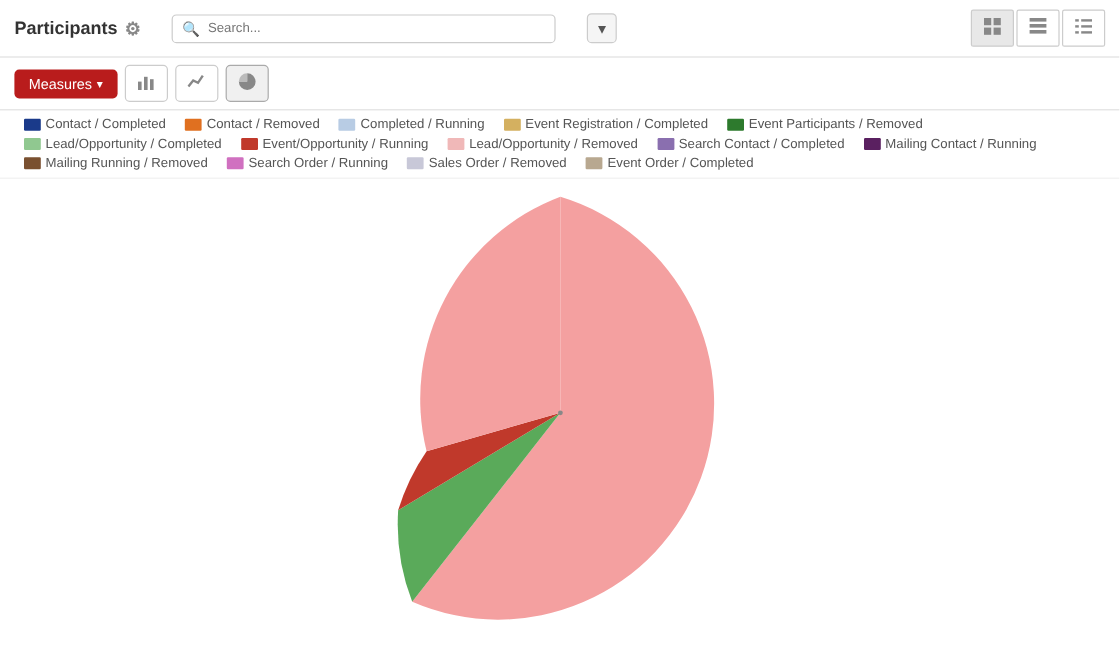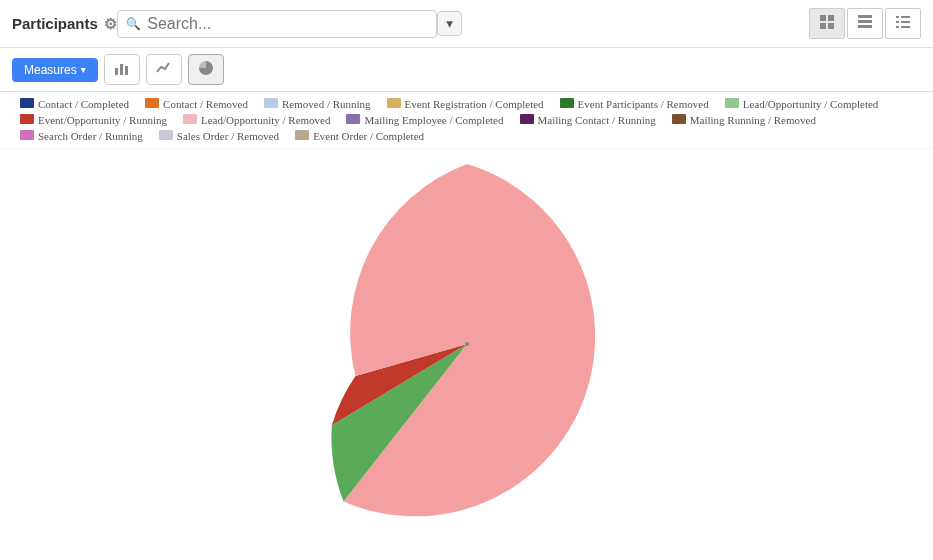--- a/index.html
+++ b/index.html
@@ -3,21 +3,21 @@
   <meta charset="utf-8">
   <style>
     * { box-sizing: border-box; margin: 0; padding: 0; }
     body { font-family: Arial, sans-serif; font-size: 12px; background: #fff; color: #333; }
 
     .top-bar {
       display: flex;
       align-items: center;
       padding: 8px 12px;
       border-bottom: 1px solid #e0e0e0;
-      gap: 0;
+      gap: 26px;
     }
     .page-title {
       font-size: 15px;
       font-weight: 600;
       color: #333;
       display: flex;
       align-items: center;
       gap: 6px;
     }
     .gear-icon { color: #888; cursor: pointer; }
@@ -27,21 +27,21 @@
       border: 1px solid #ccc;
       border-radius: 4px;
       padding: 4px 8px;
       flex: 1;
       max-width: 320px;
       gap: 6px;
     }
     .search-bar input {
       border: none;
       outline: none;
-      font-size: 16px;
+      font-size: 11px;
       width: 100%;
       color: #999;
     }
     .search-dropdown-btn {
       border: 1px solid #ccc;
       background: #f5f5f5;
       border-radius: 4px;
       padding: 4px 8px;
       cursor: pointer;
       color: #555;
@@ -65,21 +65,21 @@
     }
 
     .toolbar {
       display: flex;
       align-items: center;
       padding: 6px 12px;
       border-bottom: 1px solid #e0e0e0;
       gap: 6px;
     }
     .measures-btn {
-      background: #3b82f6;
+      background: #b91c1c;
       color: #fff;
       border: none;
       border-radius: 4px;
       padding: 5px 12px;
       font-size: 12px;
       cursor: pointer;
       display: flex;
       align-items: center;
       gap: 4px;
     }
@@ -100,25 +100,24 @@
 
     .legend-area {
       padding: 6px 20px;
       display: flex;
       flex-wrap: wrap;
       gap: 4px 16px;
       border-bottom: 1px solid #f0f0f0;
     }
     .legend-item {
       display: flex;
-      align-items: flex-start;
+      align-items: center;
       gap: 4px;
       font-size: 11px;
       color: #555;
-      font-family: Liberation Serif, serif;
     }
     .legend-color {
       width: 14px;
       height: 10px;
       border-radius: 1px;
       flex-shrink: 0;
     }
 
     .chart-area {
       display: flex;
@@ -209,21 +208,21 @@
 <div class="legend-item">
     <div class="legend-color" style="background:#1a3a8a"></div>
     <span>Contact / Completed</span>
   </div>
     <div class="legend-item">
     <div class="legend-color" style="background:#e07020"></div>
     <span>Contact / Removed</span>
   </div>
     <div class="legend-item">
     <div class="legend-color" style="background:#b8cce4"></div>
-    <span>Removed / Running</span>
+    <span>Completed / Running</span>
   </div>
     <div class="legend-item">
     <div class="legend-color" style="background:#d4b060"></div>
     <span>Event Registration / Completed</span>
   </div>
     <div class="legend-item">
     <div class="legend-color" style="background:#2d7a2d"></div>
     <span>Event Participants / Removed</span>
   </div>
     <div class="legend-item">
@@ -233,21 +232,21 @@
     <div class="legend-item">
     <div class="legend-color" style="background:#c0392b"></div>
     <span>Event/Opportunity / Running</span>
   </div>
     <div class="legend-item">
     <div class="legend-color" style="background:#f0b8b8"></div>
     <span>Lead/Opportunity / Removed</span>
   </div>
     <div class="legend-item">
     <div class="legend-color" style="background:#8a6faf"></div>
-    <span>Mailing Employee / Completed</span>
+    <span>Search Contact / Completed</span>
   </div>
     <div class="legend-item">
     <div class="legend-color" style="background:#5a2060"></div>
     <span>Mailing Contact / Running</span>
   </div>
     <div class="legend-item">
     <div class="legend-color" style="background:#7a5030"></div>
     <span>Mailing Running / Removed</span>
   </div>
     <div class="legend-item">

